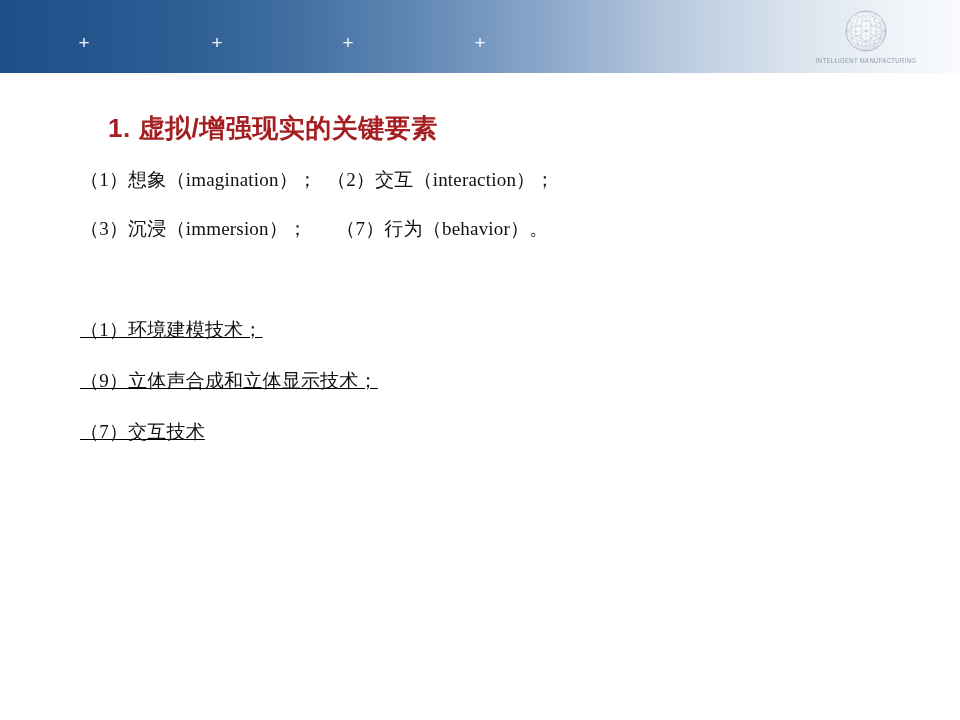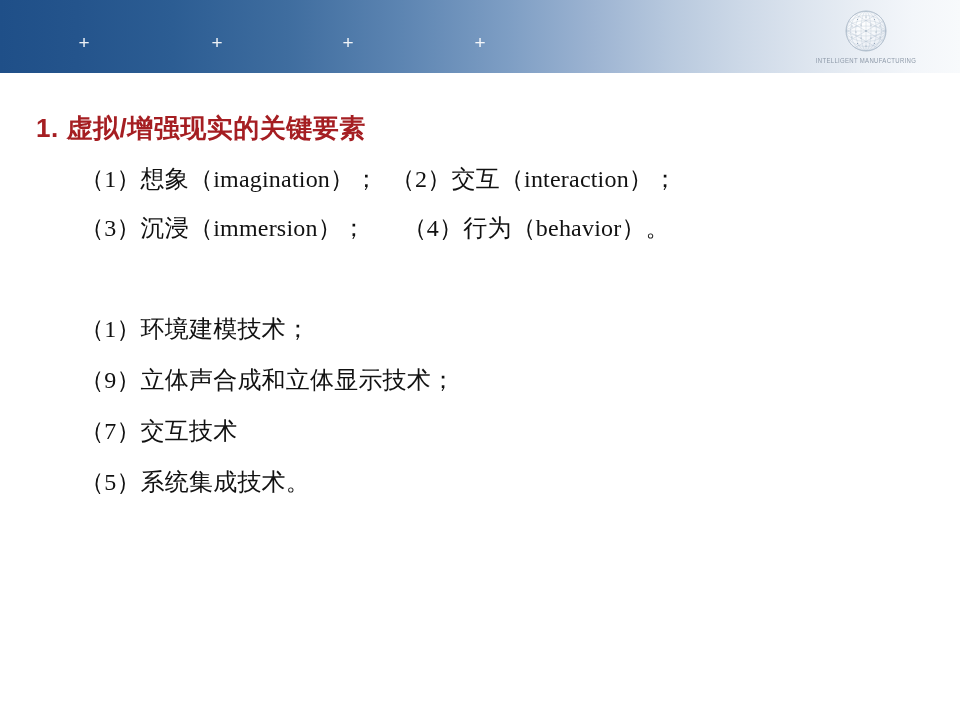--- a/index.html
+++ b/index.html
@@ -100,39 +100,40 @@
   }
   .sec-1 { top: 38px; }
   .sec-2 { top: 222px; }
 
   .sec-heading {
     font-family: "Liberation Sans", "DejaVu Sans", sans-serif;
     font-weight: bold;
     font-size: 26px;
     color: #a51e22;
     line-height: 34px;
-    padding-left: 36px;
+    padding-left: 108px;
     letter-spacing: .5px;
     white-space: nowrap;
   }
 
   .lines {
     padding-left: 80px;
     margin-top: 10px;
   }
   .body-line {
     font-family: "Liberation Serif", "DejaVu Serif", serif;
-    font-size: 24px;
+    font-size: 19px;
     color: #111111;
     line-height: 49px;
     white-space: pre;
     letter-spacing: .2px;
   }
   .sec-2 .lines {
     margin-top: 9px;
+    text-decoration: underline;
   }
   .sec-2 .body-line {
     line-height: 51px;
   }
 </style>
 </head>
 <body>
 
 <div class="header-band">
 
@@ -201,26 +202,25 @@
     <div class="logo-caption">INTELLIGENT MANUFACTURING</div>
   </div>
 </div>
 
 <div class="slide-body">
 
   <div class="section sec-1">
     <div class="sec-heading">1. 虚拟/增强现实的关键要素</div>
     <div class="lines">
       <div class="body-line">（1）想象（imagination）；  （2）交互（interaction）；</div>
-      <div class="body-line">（3）沉浸（immersion）；　  （4）行为（behavior）。</div>
+      <div class="body-line">（3）沉浸（immersion）；　  （7）行为（behavior）。</div>
     </div>
   </div>
 
   <div class="section sec-2">
     <div class="lines">
       <div class="body-line">（1）环境建模技术；</div>
       <div class="body-line">（9）立体声合成和立体显示技术；</div>
       <div class="body-line">（7）交互技术</div>
-      <div class="body-line">（5）系统集成技术。</div>
     </div>
   </div>
 
 </div>
 
 </body></html>

